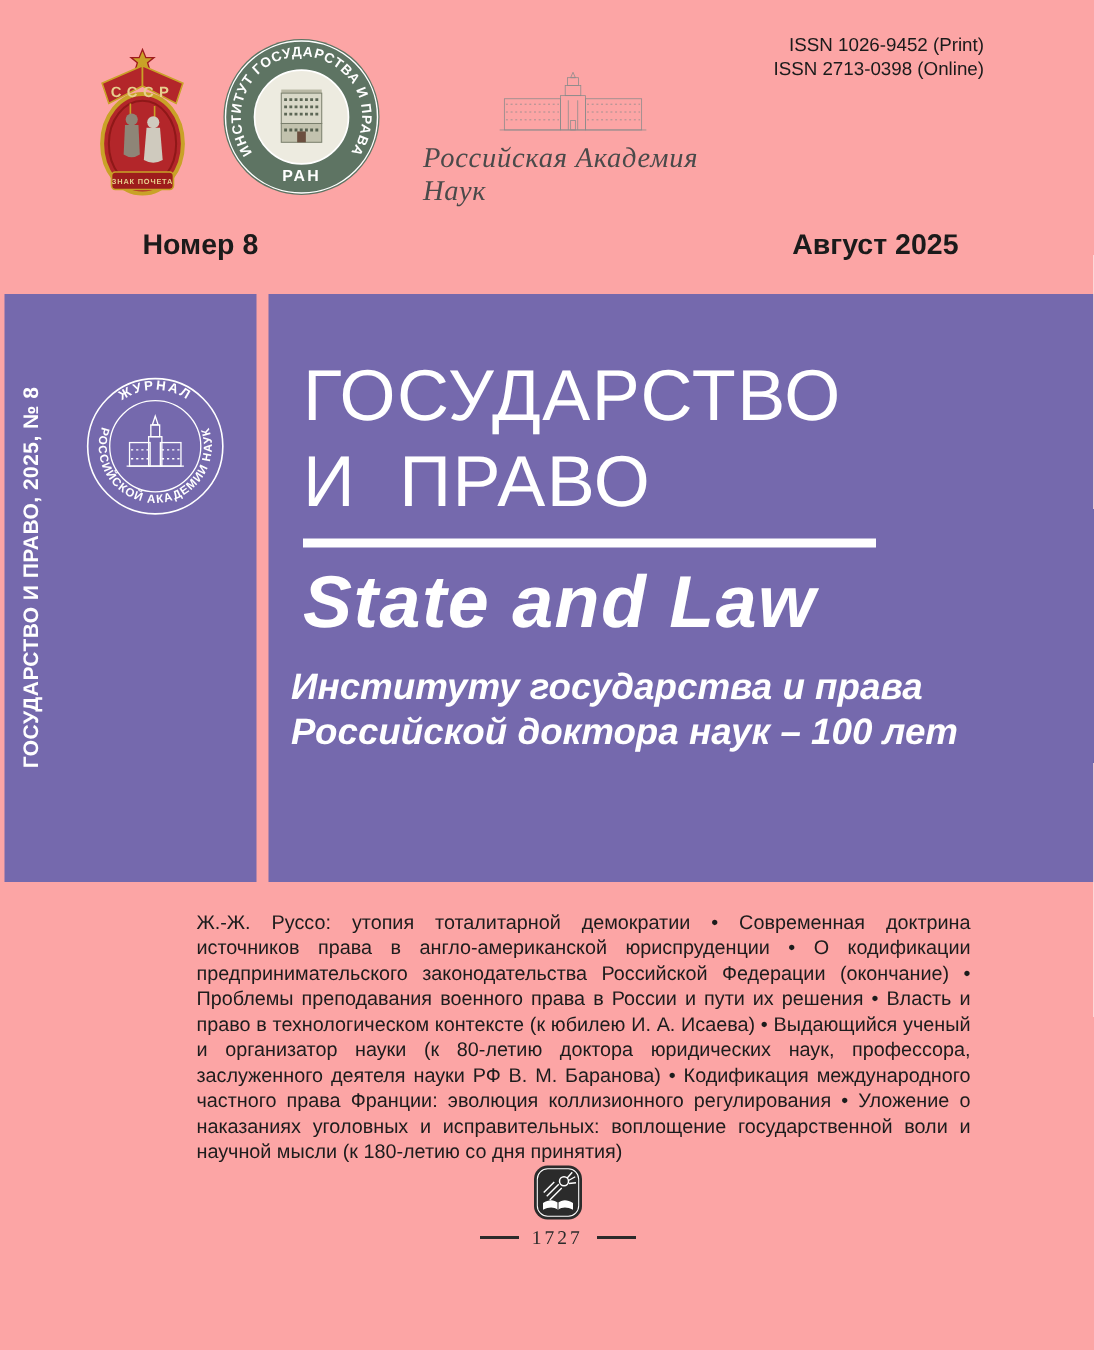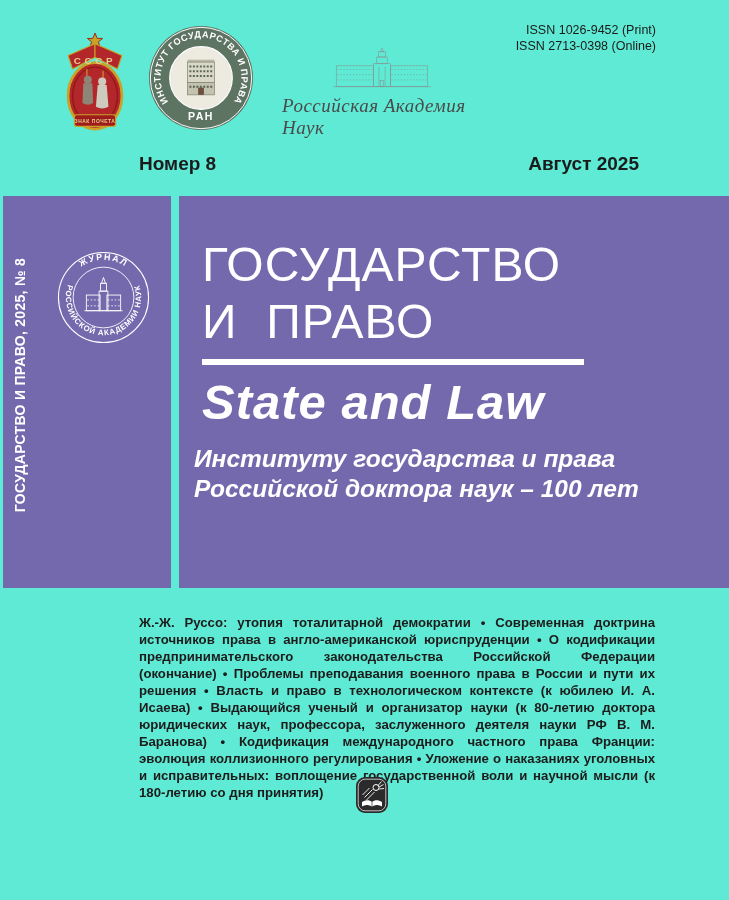--- a/index.html
+++ b/index.html
@@ -1,21 +1,21 @@
 <!DOCTYPE html>
 <html><head>
 <meta charset="utf-8">
 <style>
   html,body{margin:0;padding:0;background:#fff;}
-  .page{position:relative;width:729px;height:900px;background:#5eead4;overflow:hidden;
+  .page{position:relative;width:729px;height:900px;background:#fca5a5;overflow:hidden;
         font-family:"Liberation Sans",sans-serif;color:#1b1b1b;}
   
   .issn{position:absolute;top:23px;right:73px;text-align:right;
         font-size:12.5px;line-height:15.5px;color:#1b1b1b;}
-  .issue-number{position:absolute;left:95px;top:153px;font-size:19px;font-weight:700;margin-left:44px;}
+  .issue-number{position:absolute;left:95px;top:153px;font-size:19px;font-weight:700;}
   .issue-month{position:absolute;right:90px;top:153px;font-size:19px;font-weight:700;}
   .badge{position:absolute;left:60px;top:25px;width:70px;height:113px;}
   .igp{position:absolute;left:148px;top:25px;width:106px;height:106px;}
   .ras{position:absolute;left:282px;top:46px;width:200px;text-align:left;}
   .ras svg{display:block;margin:0 auto;width:104px;height:48px;}
   .ras-caption{margin-top:1px;font-family:"Liberation Serif",serif;font-style:italic;
                font-size:19px;color:#4a4a4a;letter-spacing:0.5px;}
   
   .col-left{position:absolute;left:3px;top:196px;width:168px;height:392px;background:#7569AD;}
   .seal{position:absolute;left:53px;top:54px;width:95px;height:95px;}
@@ -26,22 +26,22 @@
   .title{position:absolute;left:23px;top:40px;font-size:48px;line-height:57px;
          font-weight:400;letter-spacing:1px;}
   .title-line2{white-space:pre;}
   .rule{position:absolute;left:23px;top:163px;width:382px;height:6px;background:#fff;}
   .latin{position:absolute;left:23px;top:178px;font-size:49px;line-height:56px;
          font-weight:700;font-style:italic;letter-spacing:1px;}
   .subtitle{position:absolute;left:15px;top:248px;font-size:24.5px;line-height:29.5px;
             font-weight:700;font-style:italic;}
   
   .contents{position:absolute;left:131px;top:606px;width:516px;
-            font-size:13.2px;line-height:17px;font-weight:700;color:#1c1c1c;
-            text-align:justify;margin:8px;}
+            font-size:13.2px;line-height:17px;font-weight:400;color:#1c1c1c;
+            text-align:justify;margin:0;}
   
   .publisher{position:absolute;left:14px;right:0;top:776px;text-align:center;color:#2b2b2b;}
   .publisher svg.emblem{display:block;margin:0 auto;width:34px;height:38px;}
   .pub-name{margin-top:6px;font-family:"Liberation Serif",serif;font-size:25px;
             letter-spacing:3px;color:#2b2b2b;}
   .pub-year{margin-top:3px;display:flex;align-items:center;justify-content:center;gap:9px;
             font-family:"Liberation Serif",serif;font-size:13px;letter-spacing:2px;color:#2b2b2b;}
   .pub-year .dash{display:inline-block;width:26px;height:1.5px;background:#2b2b2b;}
   svg text{font-family:"Liberation Sans",sans-serif;}
 </style>
@@ -181,15 +181,20 @@
         <line x1="23" y1="9.5" x2="26.5" y2="5.5"></line>
         <line x1="24" y1="11" x2="28.5" y2="8.5"></line>
         <line x1="24.2" y1="13" x2="29" y2="12.5"></line>
         <line x1="9.5" y1="21.5" x2="17.5" y2="13.5"></line>
         <line x1="7.5" y1="19" x2="14.5" y2="12"></line>
         <line x1="11.5" y1="24" x2="19.5" y2="16"></line>
       </g>
       <path d="M7,26 C11,23.5 14,23.5 17,26 C20,23.5 23,23.5 27,26 L27,30.5 C23,28.5 20,28.5 17,30.5 C14,28.5 11,28.5 7,30.5 Z" fill="#ffffff"></path>
       <line x1="17" y1="26" x2="17" y2="30.5" stroke="#2b2b2b" stroke-width="0.7"></line>
     </svg>
+    <div class="pub-year">
+      <span class="dash"></span>
+      <span>1727</span>
+      <span class="dash"></span>
+    </div>
   </div>
 
 </div>
 
 </body></html>

